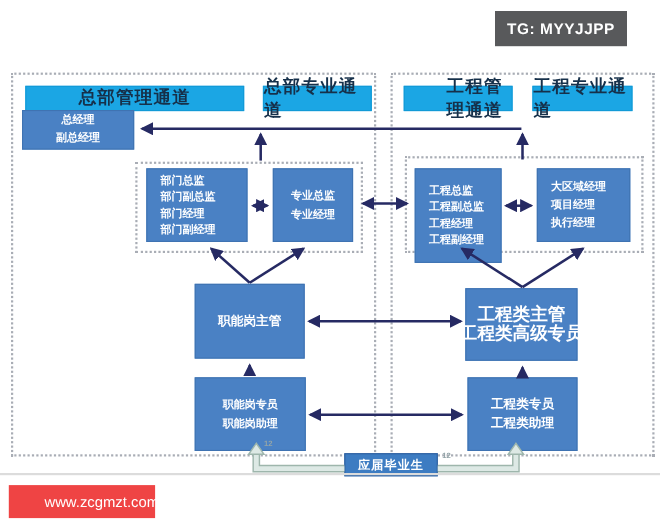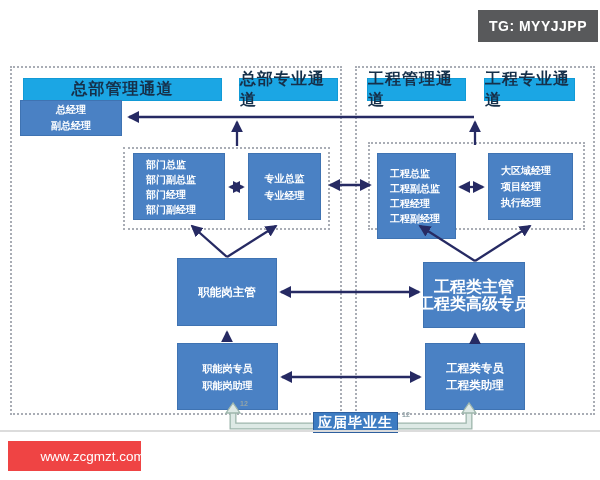--- a/index.html
+++ b/index.html
@@ -18,49 +18,49 @@
   }
   .bluebox{
     background:#4a81c4;color:#ffffff;font-weight:bold;font-size:10px;
     display:flex;flex-direction:column;justify-content:center;
     border:1px solid #3f73b2;line-height:15px;
   }
   .bluebox.leftpad{align-items:flex-start;padding-left:12px;}
   .bluebox.centered{align-items:center;text-align:center;}
   .bluebox .ln{white-space:nowrap;}
   .gradbox{
-    background:#3d7cc2;color:#fff;font-weight:bold;font-size:14px;
+    background:#3d7cc2;color:#fff;font-weight:bold;font-size:11px;
     display:flex;align-items:center;justify-content:center;
     border:1.5px solid #2e5f9e;letter-spacing:1px;
   }
   .badge{
     background:#58595b;color:#fff;font-weight:bold;font-size:14px;
     display:flex;align-items:center;justify-content:center;letter-spacing:.5px;
   }
   .watermark{
     background:#ef4444;color:#fff;font-weight:normal;font-size:13.5px;
     display:flex;align-items:center;justify-content:center;padding-left:36px;
   }
   .rule{background:#dcdcdc;}
   .artifact{color:#93a4a8;font-size:7px;font-weight:bold;}
   svg.overlay{position:absolute;left:0;top:0;pointer-events:none;}
 </style>
 </head>
 <body>
 
 <div class="canvas">
 
-  <div class="abs badge" style="left:478px;top:10px;width:120px;height:32px;">TG: MYYJJPP</div>
+  <div class="abs badge" style="left:450px;top:10px;width:120px;height:32px;">TG: MYYJJPP</div>
 
   <div class="abs dashed" style="left:10px;top:66px;width:332px;height:349px;"></div>
   <div class="abs dashed" style="left:355px;top:66px;width:240px;height:349px;"></div>
 
   <div class="abs hdr" style="left:23px;top:78px;width:199px;height:23px;">总部管理通道</div>
   <div class="abs hdr" style="left:239px;top:78px;width:99px;height:23px;">总部专业通道</div>
-  <div class="abs hdr" style="left:367px;top:78px;width:99px;height:23px;">工程管理通道</div>
+  <div class="abs hdr" style="left:367px;top:78px;width:99px;height:23px;padding-left:38px;">工程管理通道</div>
   <div class="abs hdr" style="left:484px;top:78px;width:91px;height:23px;">工程专业通道</div>
 
   <div class="abs bluebox centered" style="left:20px;top:100px;width:102px;height:36px;line-height:16px;">
     <div class="ln">总经理</div>
     <div class="ln">副总经理</div>
   </div>
 
   <div class="abs dashed" style="left:123px;top:147px;width:207px;height:83px;"></div>
 
   <div class="abs bluebox leftpad" style="left:133px;top:153px;width:92px;height:67px;">

